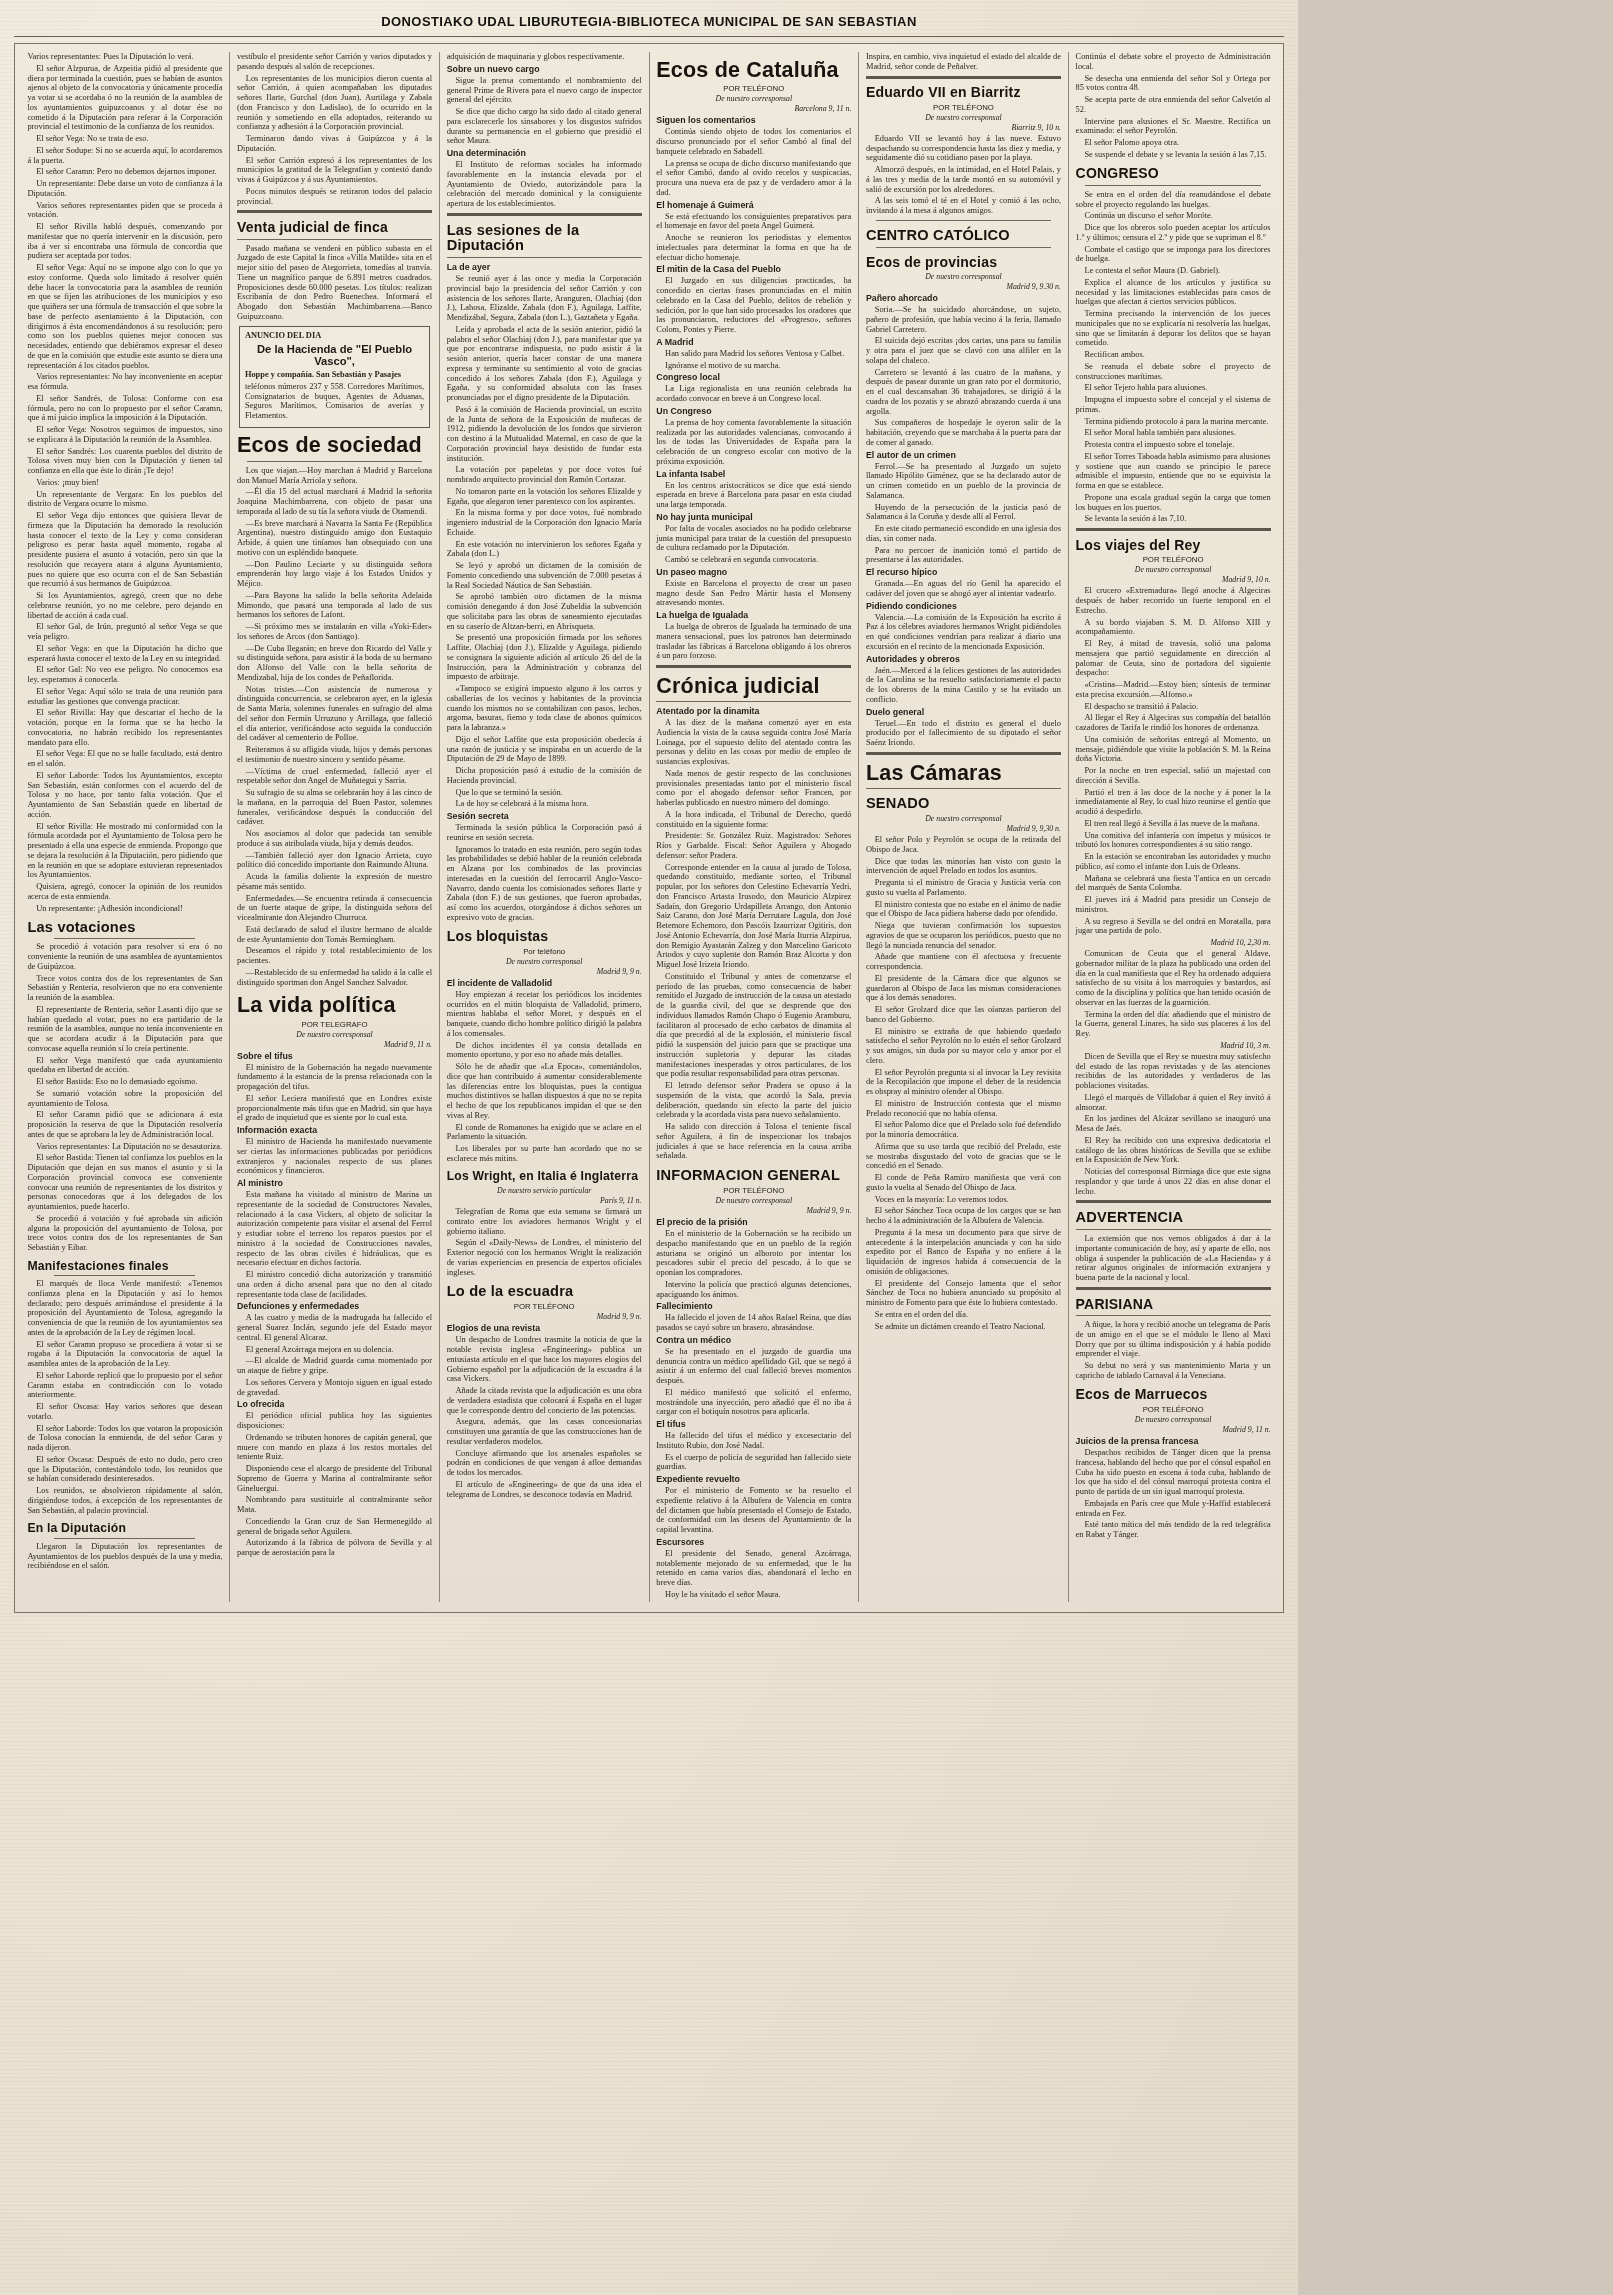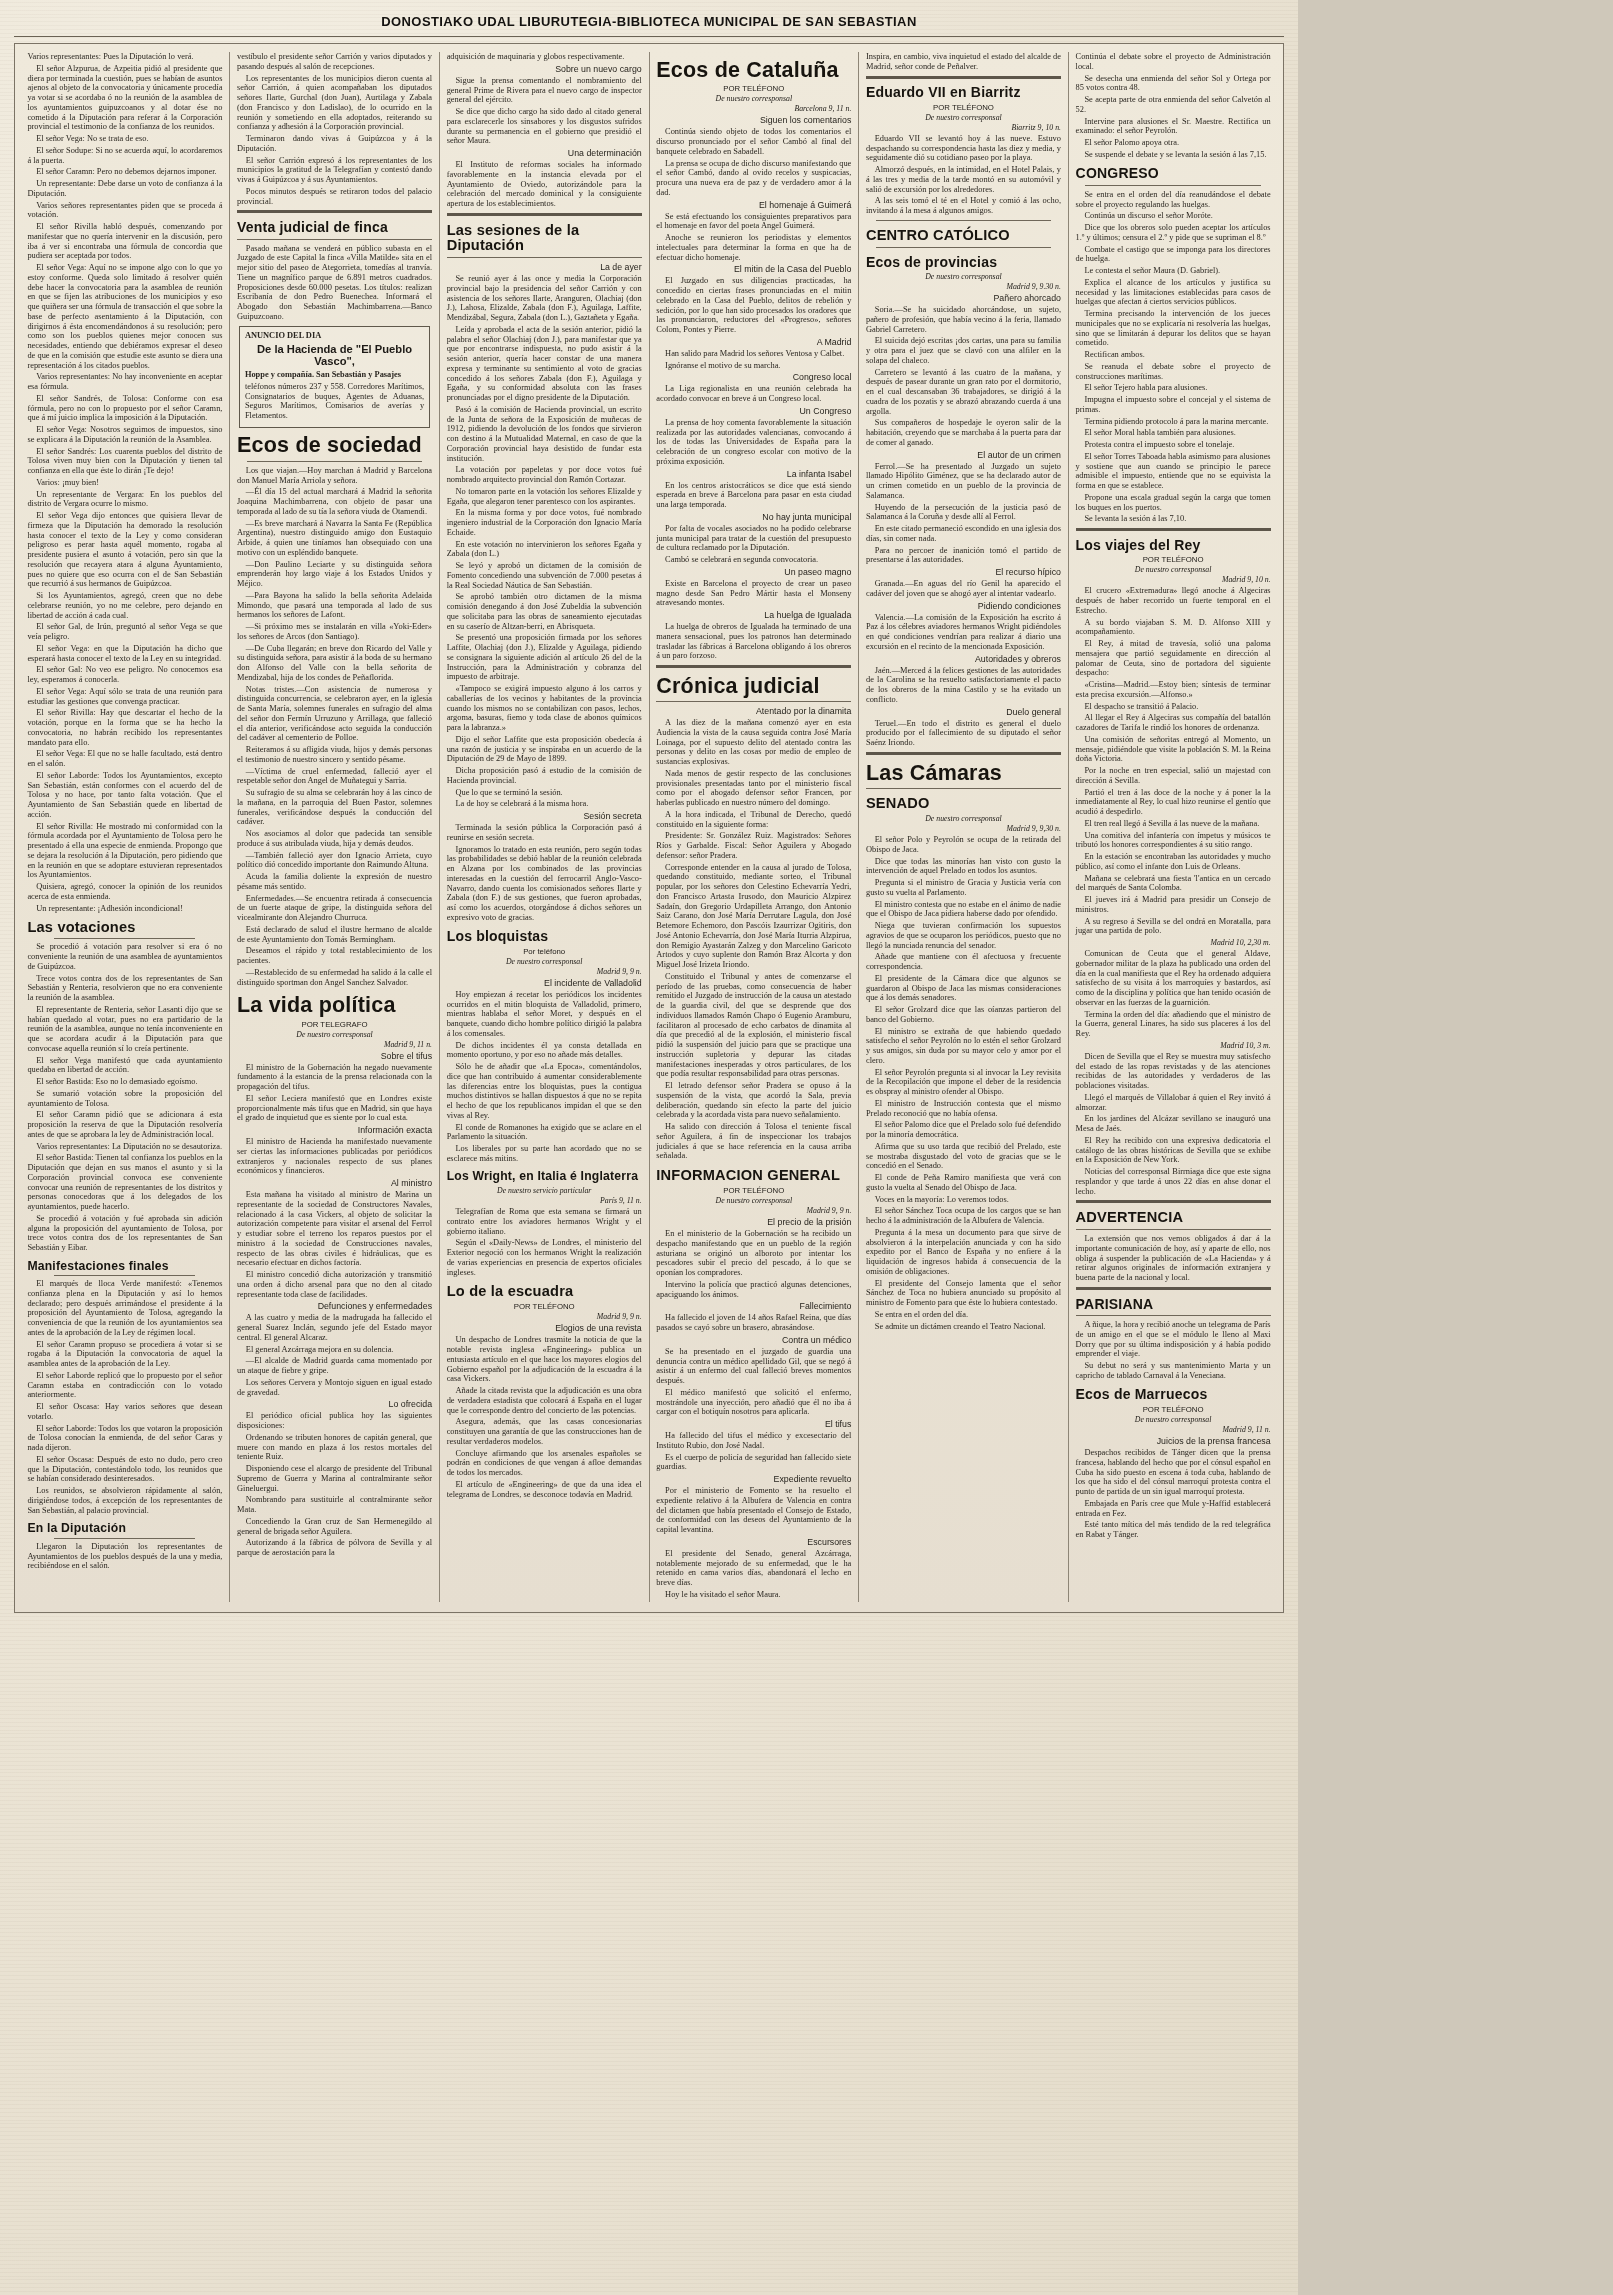--- a/index.html
+++ b/index.html
@@ -93,22 +93,22 @@
     color:#17140f;
     letter-spacing:0.2px;
   }
   h2.h-xl{font-size:21.5px;}
   h2.h-lg{font-size:14px;}
   h2.h-md{font-size:14.6px;}
   h2.h-sm{font-size:12.2px;}
   h3.sub{
     font-family:"Liberation Sans", sans-serif;
     font-size:8.8px;
-    font-weight:normal;
-    text-align:right;
+    font-weight:bold;
+    text-align:left;
     margin:2px 0 2px 0;
     color:#221f19;
   }
   .ruleline{
     border-top:1px solid #6f6759;
     margin:3.9px 9.8px 3.9px 9.8px;
   }
   .ruleline.thin{margin:2.9px 27px;}
   .ruleline.full{margin:3.9px 0;}
   .dbl{
@@ -456,21 +456,21 @@
         <p class="t ind">El presidente de la Cámara dice que algunos se guardaron al Obispo de Jaca las mismas consideraciones que á los demás senadores.</p>
         <p class="t ind">El señor Grolzard dice que las oíanzas partieron del banco del Gobierno.</p>
         <p class="t ind">El ministro se extraña de que habiendo quedado satisfecho el señor Peyrolón no lo estén el señor Grolzard y sus amigos, sin duda por su mayor celo y amor por el clero.</p>
         <p class="t ind">El señor Peyrolón pregunta si al invocar la Ley revisita de la Recopilación que impone el deber de la residencia es obspray al ministro ofender al Obispo.</p>
         <p class="t ind">El ministro de Instrucción contesta que el mismo Prelado reconoció que no había ofensa.</p>
         <p class="t ind">El señor Palomo dice que el Prelado solo fué defendido por la minoría democrática.</p>
         <p class="t ind">Afirma que su uso tarda que recibió del Prelado, este se mostraba disgustado del voto de gracias que se le concedió en el Senado.</p>
         <p class="t ind">El conde de Peña Ramiro manifiesta que verá con gusto la vuelta al Senado del Obispo de Jaca.</p>
         <p class="t ind">Voces en la mayoría: Lo veremos todos.</p>
         <p class="t ind">El señor Sánchez Toca ocupa de los cargos que se han hecho á la administración de la Albufera de Valencia.</p>
-        <p class="t ind">Pregunta á la mesa un documento para que sirve de absolvieron á la interpelación anunciada y con ha sido expedito por el Banco de España y no enfiere á la liquidación de ingresos habida á consecuencia de la omisión de obligaciones.</p>
+        <p class="t ind">Pregunta á la mesa un documento para que sirve de antecedente á la interpelación anunciada y con ha sido expedito por el Banco de España y no enfiere á la liquidación de ingresos habida á consecuencia de la omisión de obligaciones.</p>
         <p class="t ind">El presidente del Consejo lamenta que el señor Sánchez de Toca no hubiera anunciado su propósito al ministro de Fomento para que éste lo hubiera contestado.</p>
         <p class="t ind">Se entra en el orden del día.</p>
         <p class="t ind">Se admite un dictámen creando el Teatro Nacional.</p>
       </div>
 
       <div class="col">
         <p class="t">Continúa el debate sobre el proyecto de Administración local.</p>
         <p class="t ind">Se desecha una enmienda del señor Sol y Ortega por 85 votos contra 48.</p>
         <p class="t ind">Se acepta parte de otra enmienda del señor Calvetón al 52.</p>
         <p class="t ind">Intervine para alusiones el Sr. Maestre. Rectifica un examinado: el señor Peyrolón.</p>

